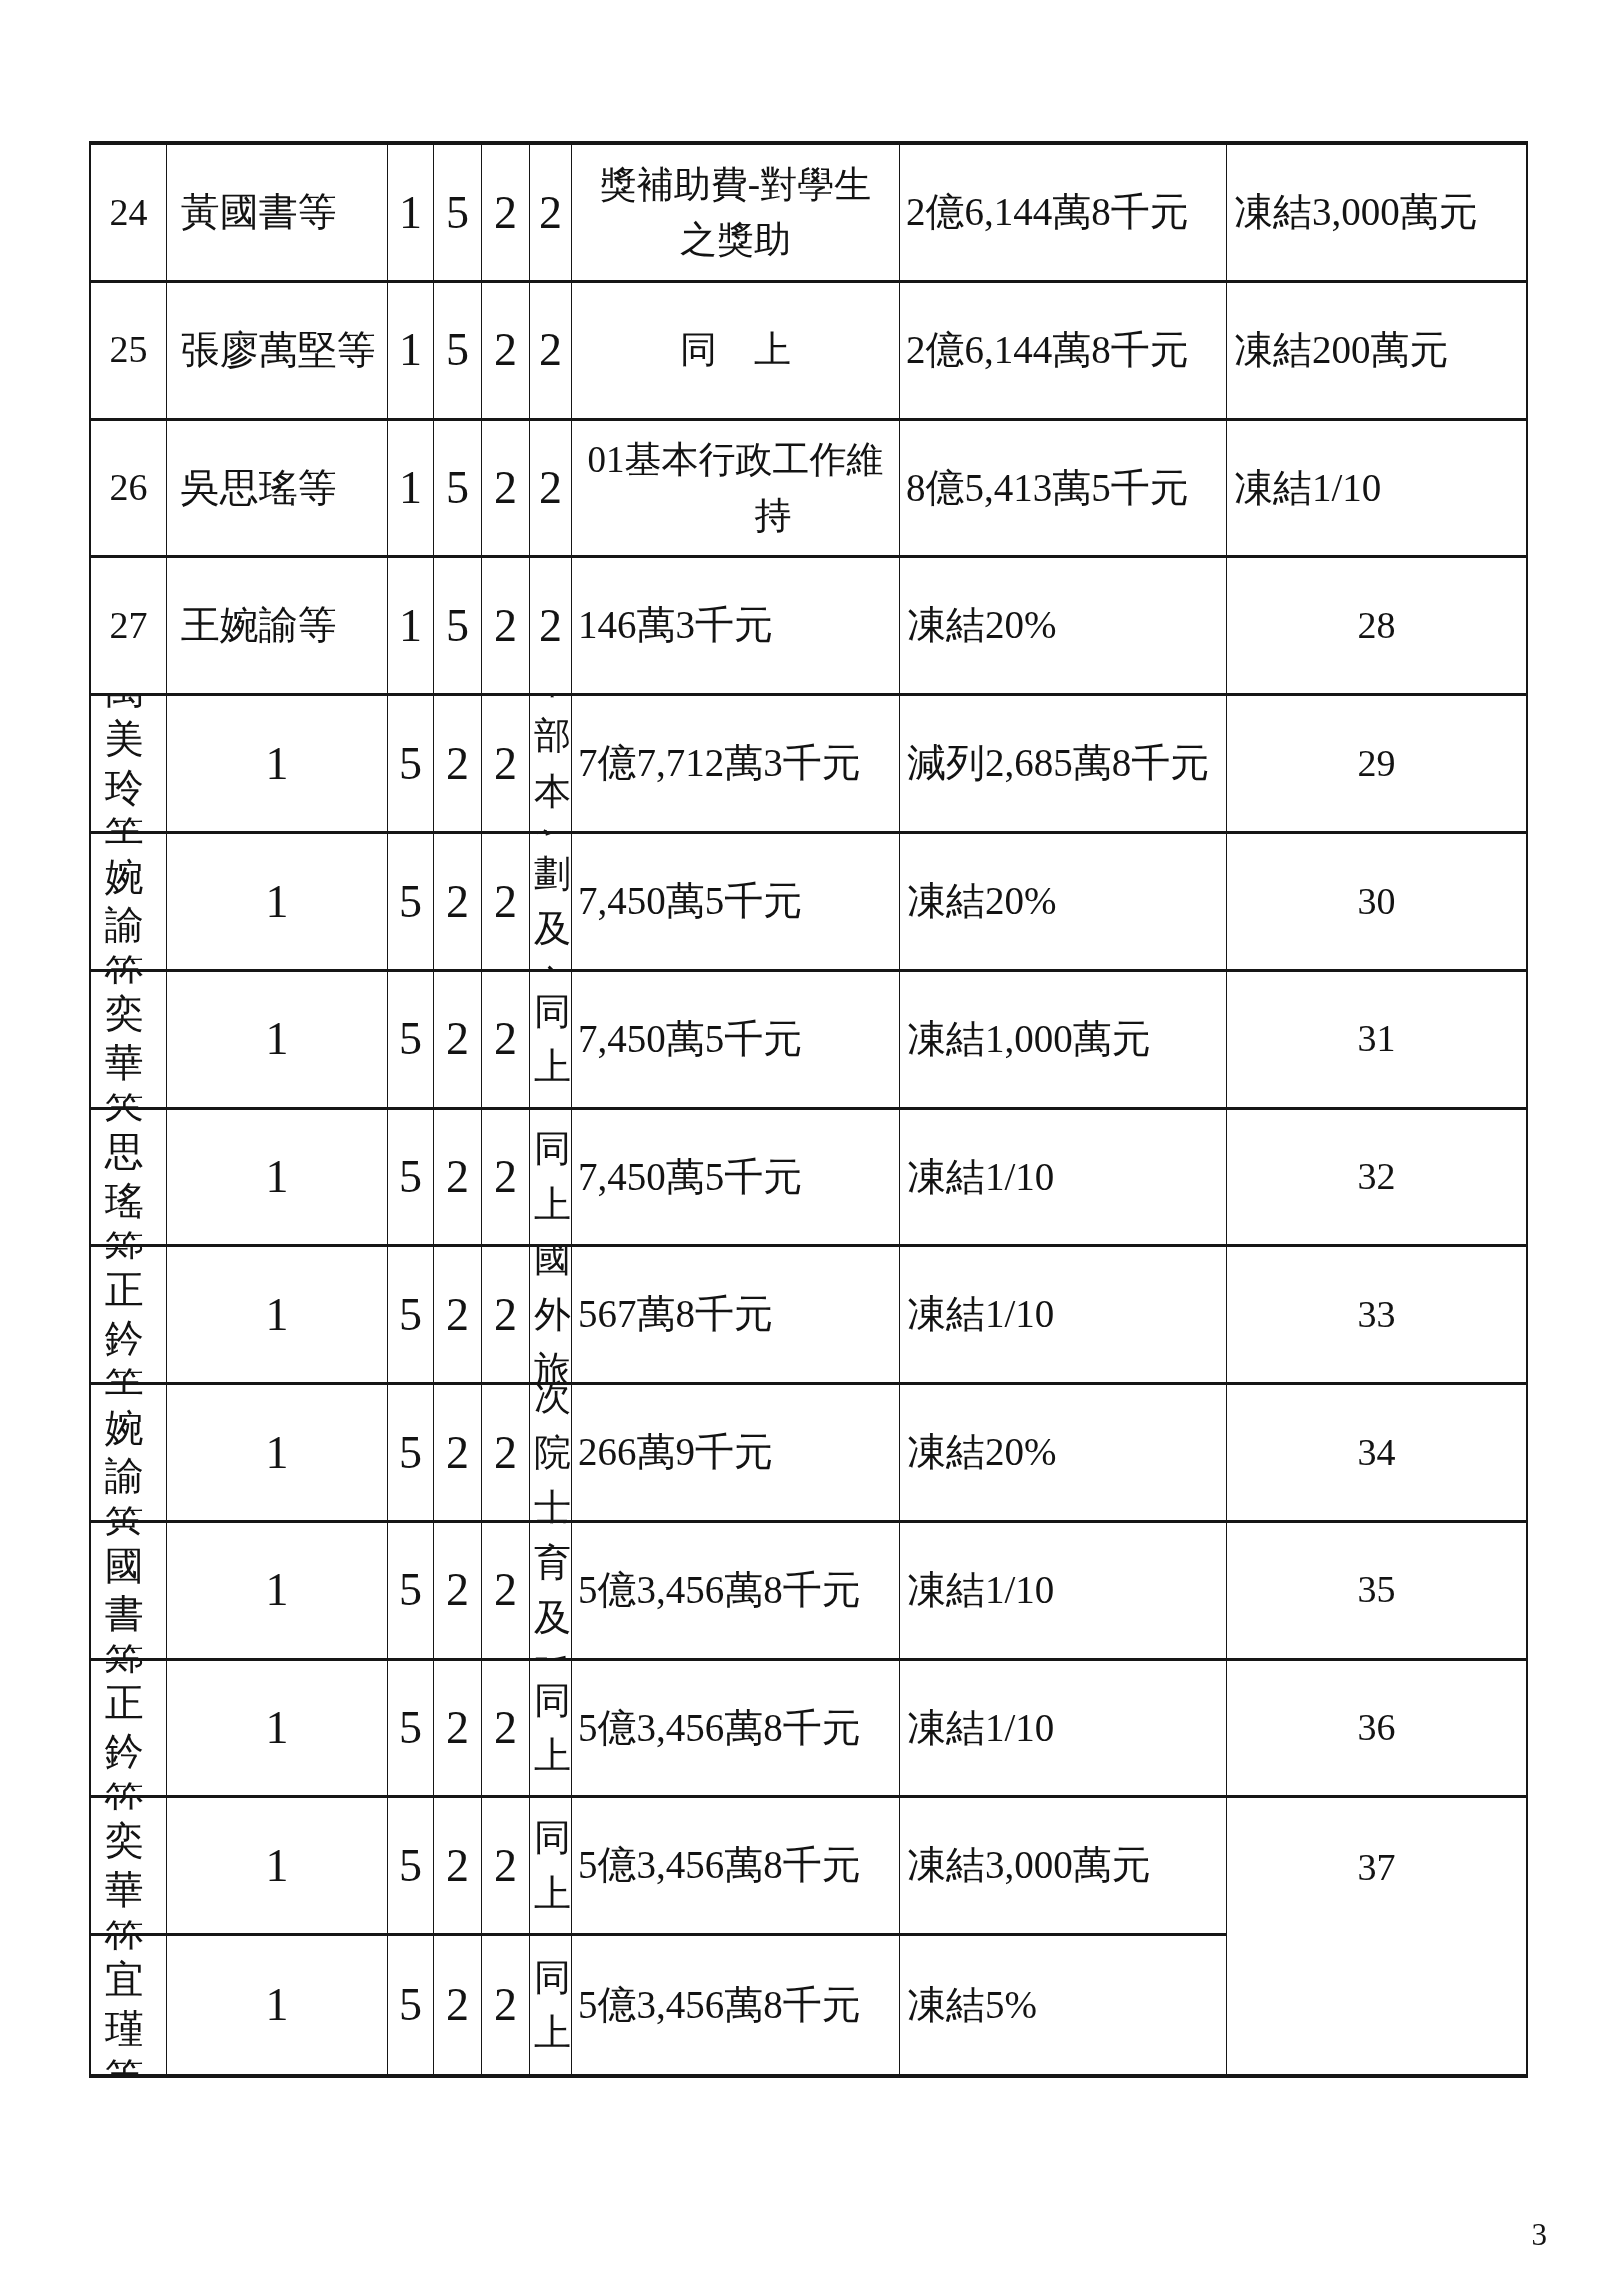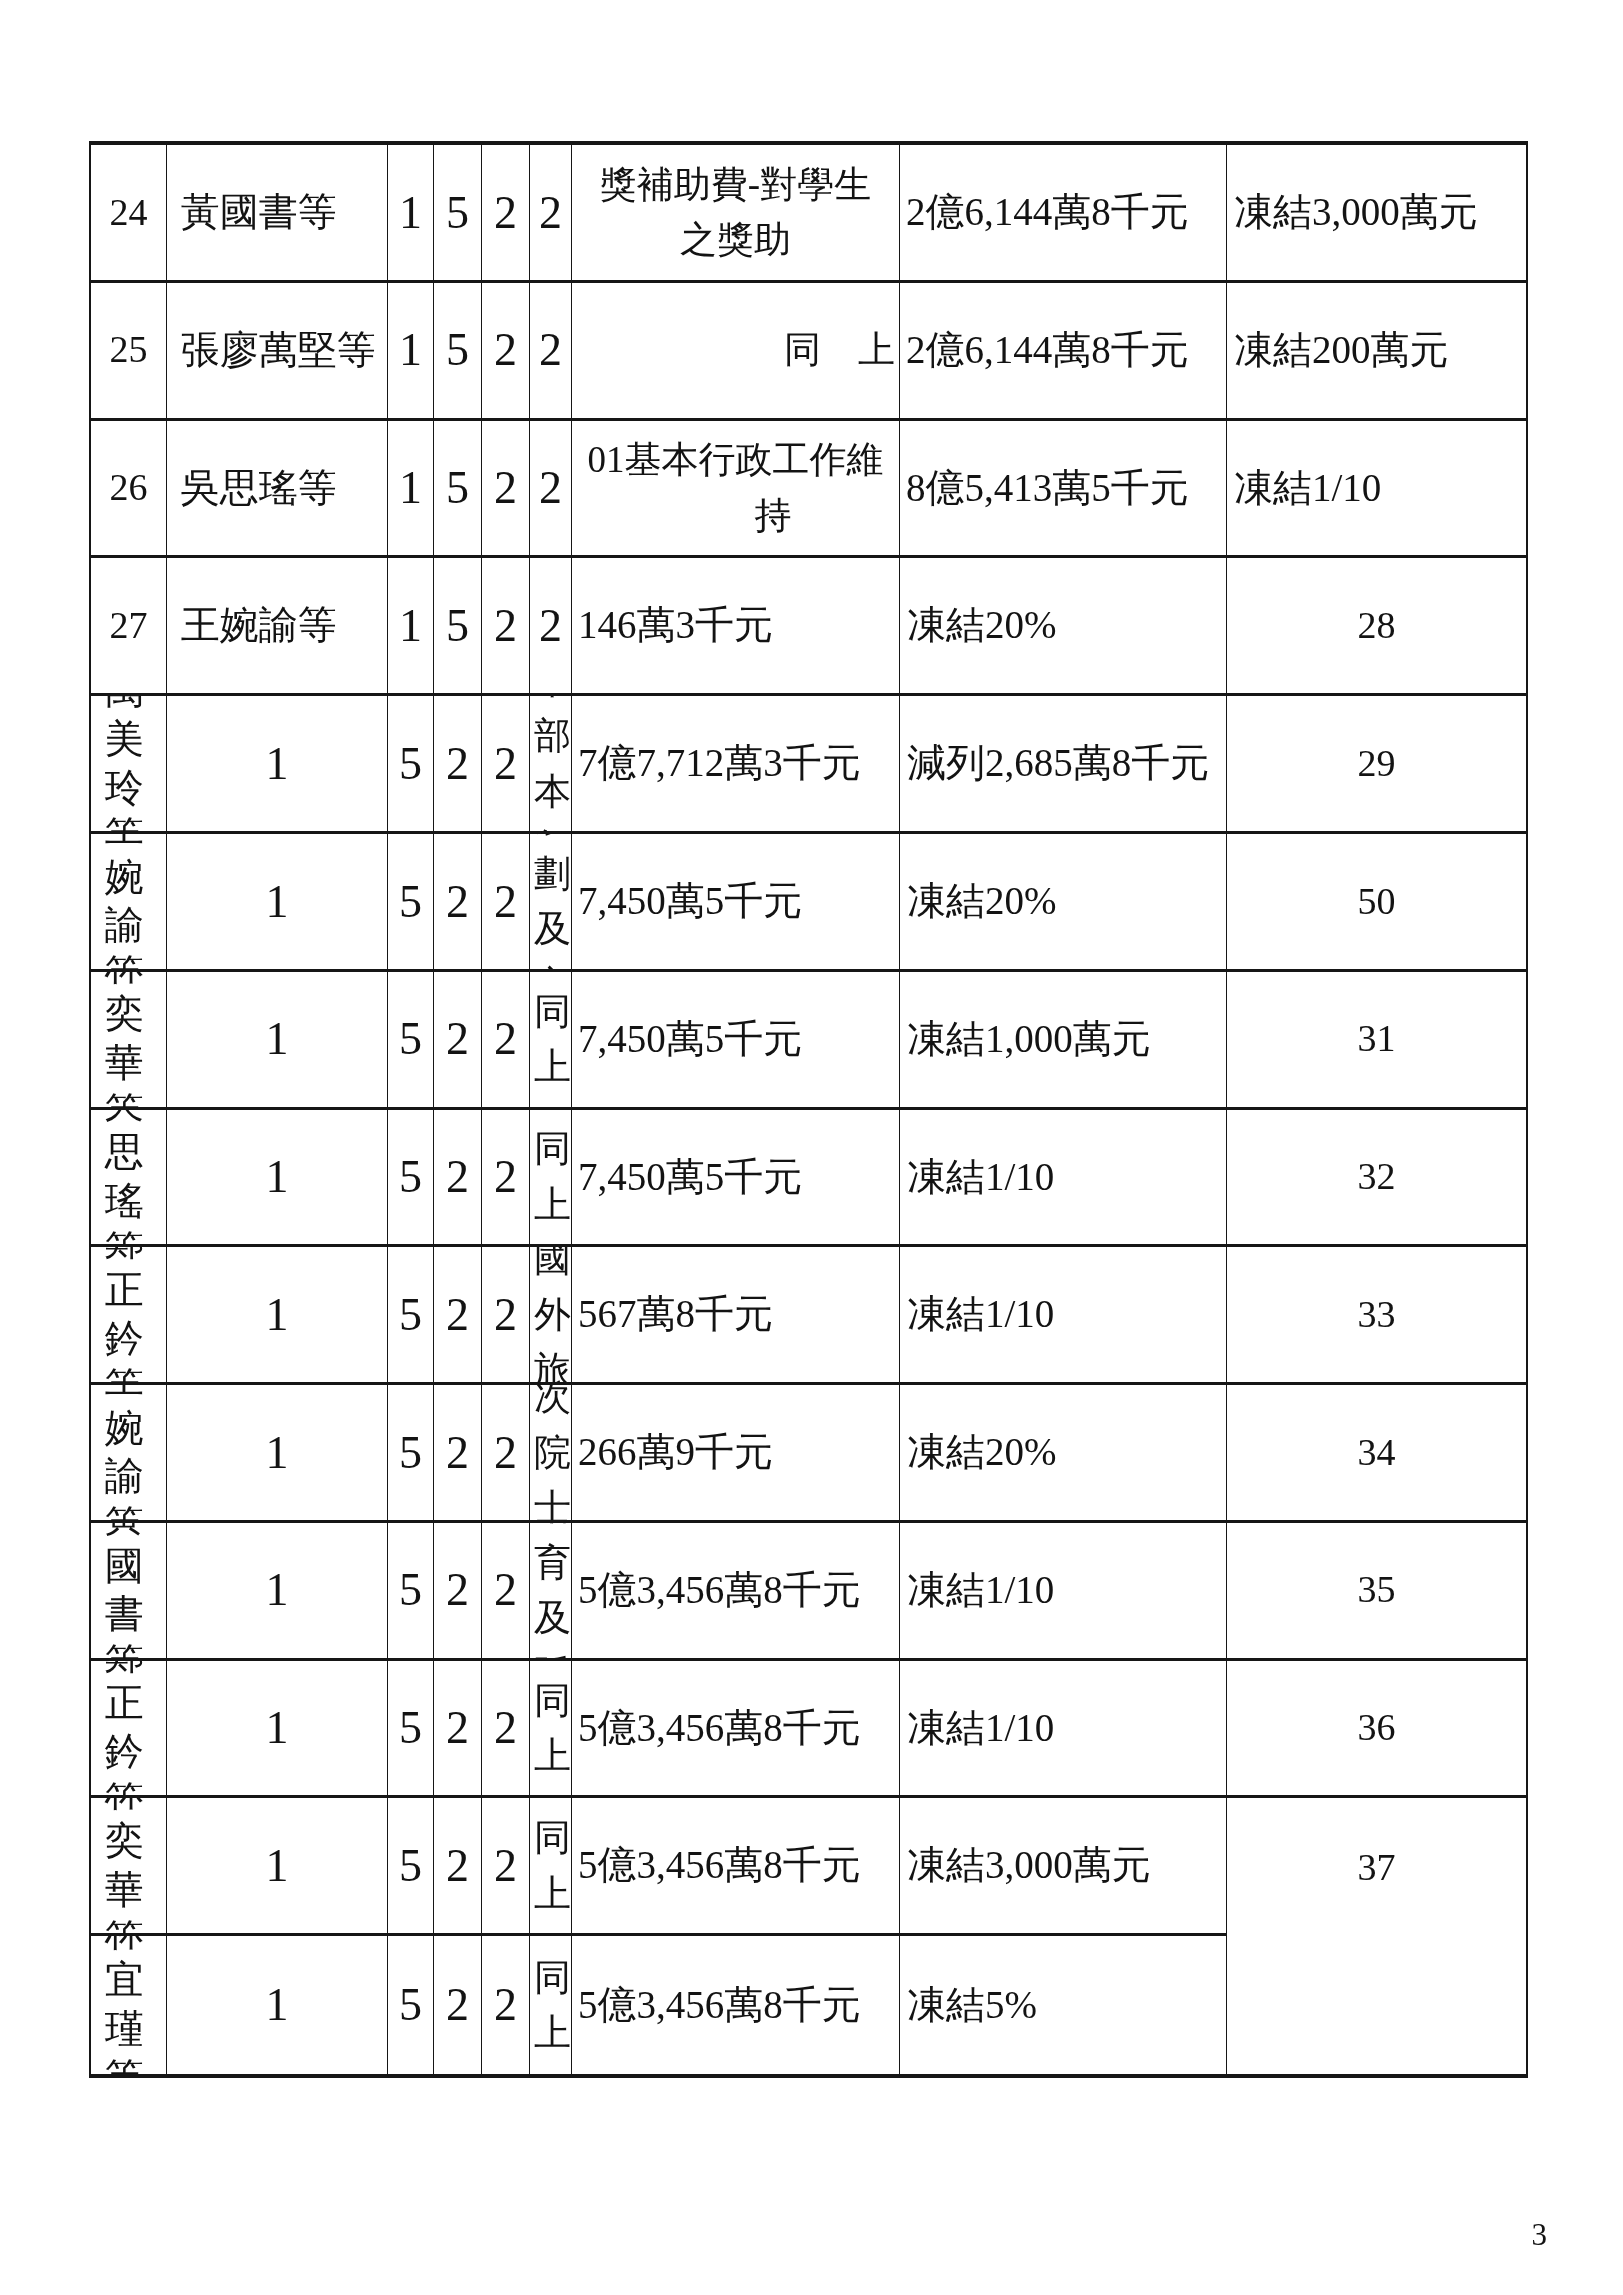--- a/index.html
+++ b/index.html
@@ -21,21 +21,21 @@
     white-space:normal;
   }
   .cell:nth-child(9n){border-right:none;}
   .cell.lastrow{border-bottom:none;}
   .num{justify-content:center;font-size:38px;}
   .name{padding-left:13.7px;}
   .code{justify-content:center;font-size:46px;}
   .item{flex-direction:column;justify-content:center;align-items:stretch;padding:0 3.9px;font-size:37px;line-height:1.5;}
   .item .iline{text-align:center;}
   .item .iline.indent{padding-left:75px;}
-  .item.center .iline{text-align:right;}
+  .item.center .iline{text-align:center;}
   .amount{padding-left:5.9px;}
   .action{padding-left:6.9px;padding-right:3.9px;}
   .pageno{position:absolute;right:77px;bottom:42px;font-size:31px;}
 </style>
 </head>
 <body>
 
 <div class="table" id="table">
     <div class="cell num">24</div>
     <div class="cell name">黃國書等</div>
@@ -97,21 +97,21 @@
     <div class="cell code">1</div>
     <div class="cell code">5</div>
     <div class="cell code">2</div>
     <div class="cell code">2</div>
     <div class="cell item">
       <div class="iline">02學術規劃及交流</div>
       <div class="iline indent">合作</div>
     </div>
     <div class="cell amount">7,450萬5千元</div>
     <div class="cell action">凍結20%</div>
-    <div class="cell num">50</div>
+    <div class="cell num">30</div>
     <div class="cell name">林奕華等</div>
     <div class="cell code">1</div>
     <div class="cell code">5</div>
     <div class="cell code">2</div>
     <div class="cell code">2</div>
     <div class="cell item center">
       <div class="iline">同　上</div>
     </div>
     <div class="cell amount">7,450萬5千元</div>
     <div class="cell action">凍結1,000萬元</div>

